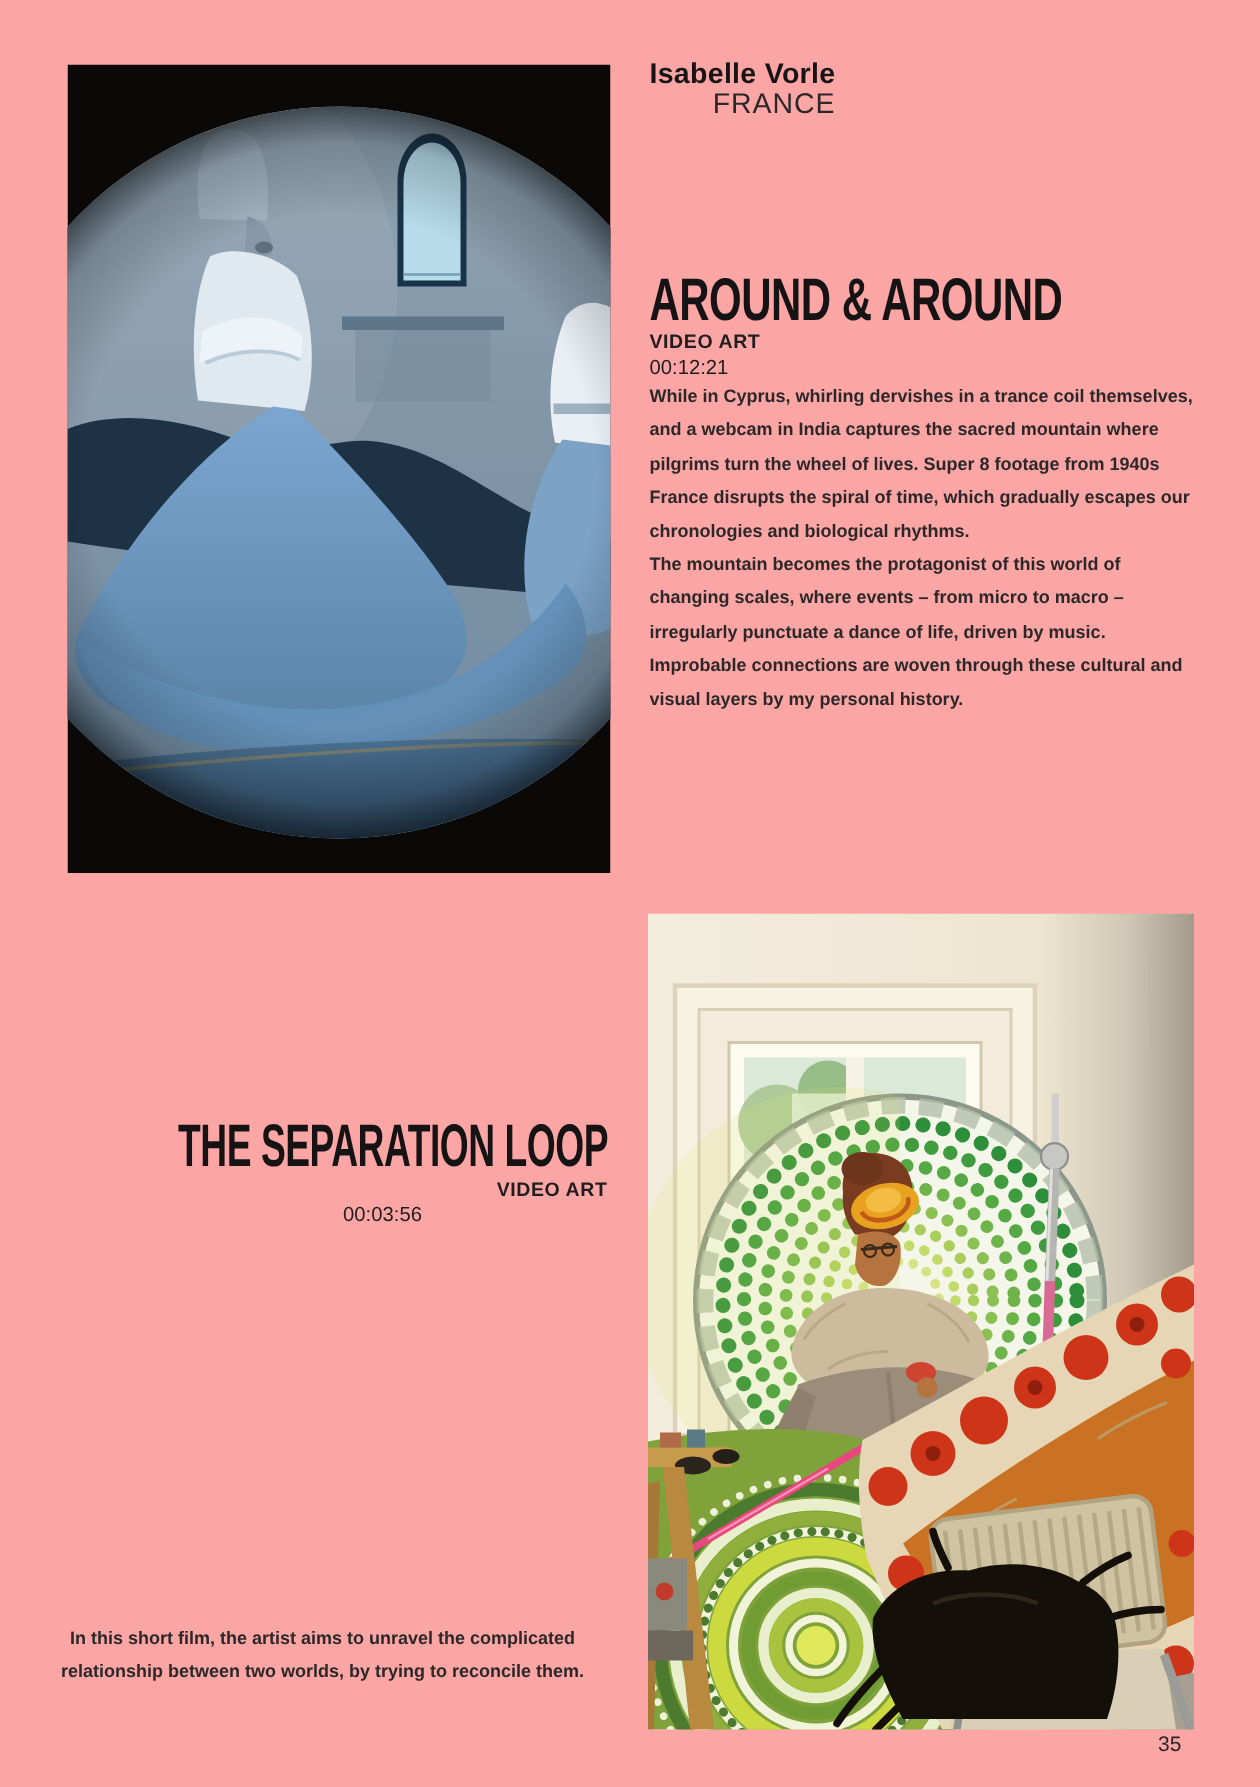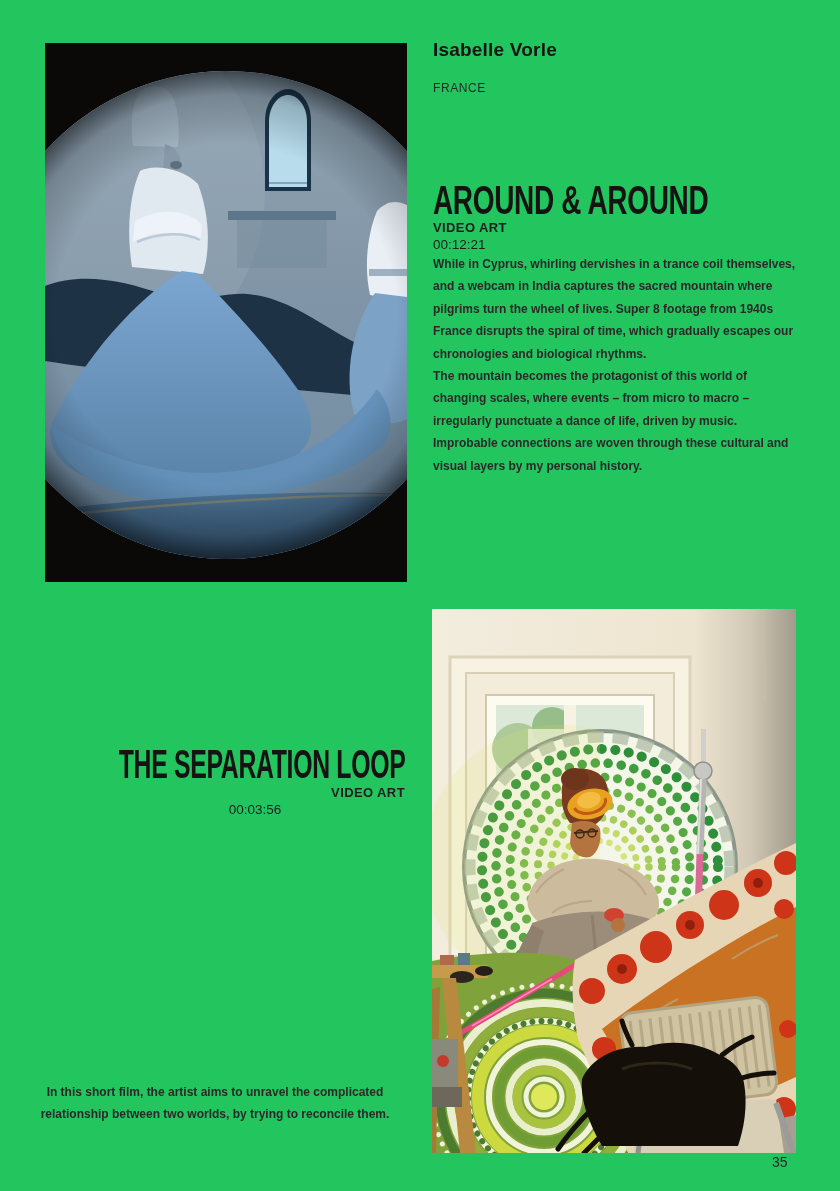--- a/index.html
+++ b/index.html
@@ -1,26 +1,26 @@
 <!DOCTYPE html>
 <html><head>
 <meta charset="utf-8">
 <style>
   html,body{margin:0;padding:0;background:#ffffff;}
   .page{
-    position:relative;width:840px;height:1191px;background:#22c55e;
+    position:relative;width:840px;height:1191px;background:#fca5a5;
     font-family:"Liberation Sans",sans-serif;color:#1c1a1b;overflow:hidden;
   }
   .abs{position:absolute;}
   .photo svg{display:block;width:100%;height:100%;}
   .photo1{left:45px;top:43px;width:362px;height:539px;}
   .photo2{left:432px;top:609px;width:364px;height:544px;}
 
   .artist{font-size:19px;font-weight:700;letter-spacing:.2px;color:#171415;line-height:24px;}
-  .country{font-size:12px;letter-spacing:.6px;color:#2a2728;line-height:16px;margin-top:18px;}
+  .country{font-size:19px;letter-spacing:.6px;color:#2a2728;line-height:16px;margin-top:0;text-align:right;}
   .big-title{font-size:40px;font-weight:700;line-height:40px;white-space:nowrap;color:#161314;margin:0;letter-spacing:-.5px;}
   .t1{left:433px;top:180px;transform:scaleX(.70);transform-origin:left top;}
   .t2{right:435px;top:744px;transform:scaleX(.62);transform-origin:right top;}
   .cat{font-size:13px;font-weight:700;letter-spacing:.4px;color:#201d1e;line-height:17px;}
   .dur{font-size:13.5px;color:#201d1e;line-height:17px;}
   .body{font-size:12px;line-height:22.4px;color:#2c2829;font-weight:bold;}
   .body p{margin:0;}
   .ab1{left:433px;top:38px;}
   .c1{left:433px;top:219px;}
   .d1{left:433px;top:236px;}

